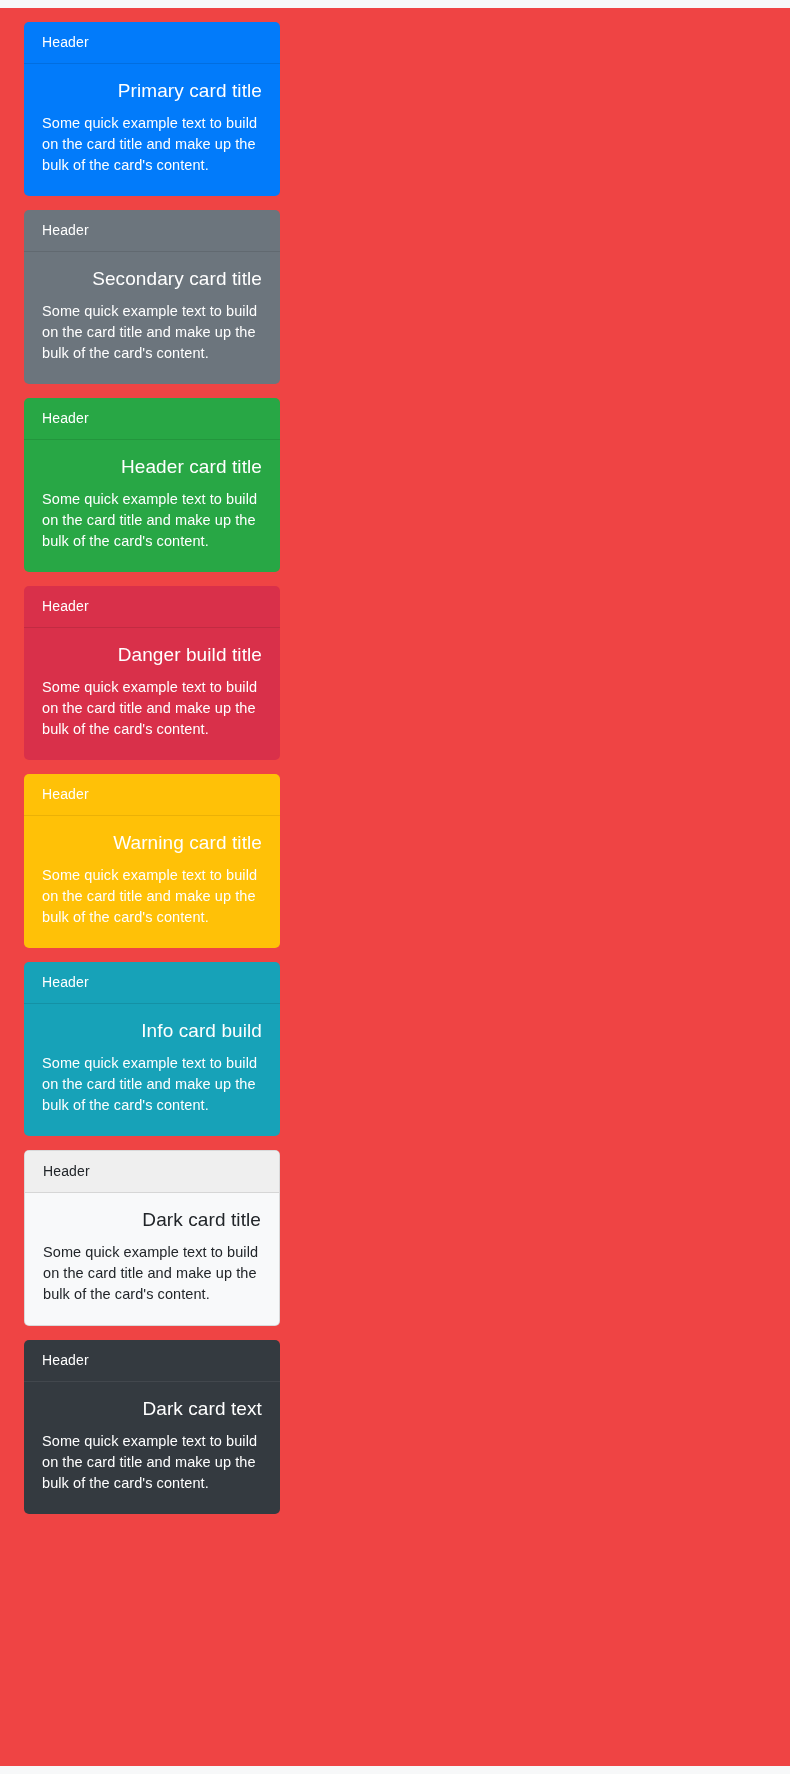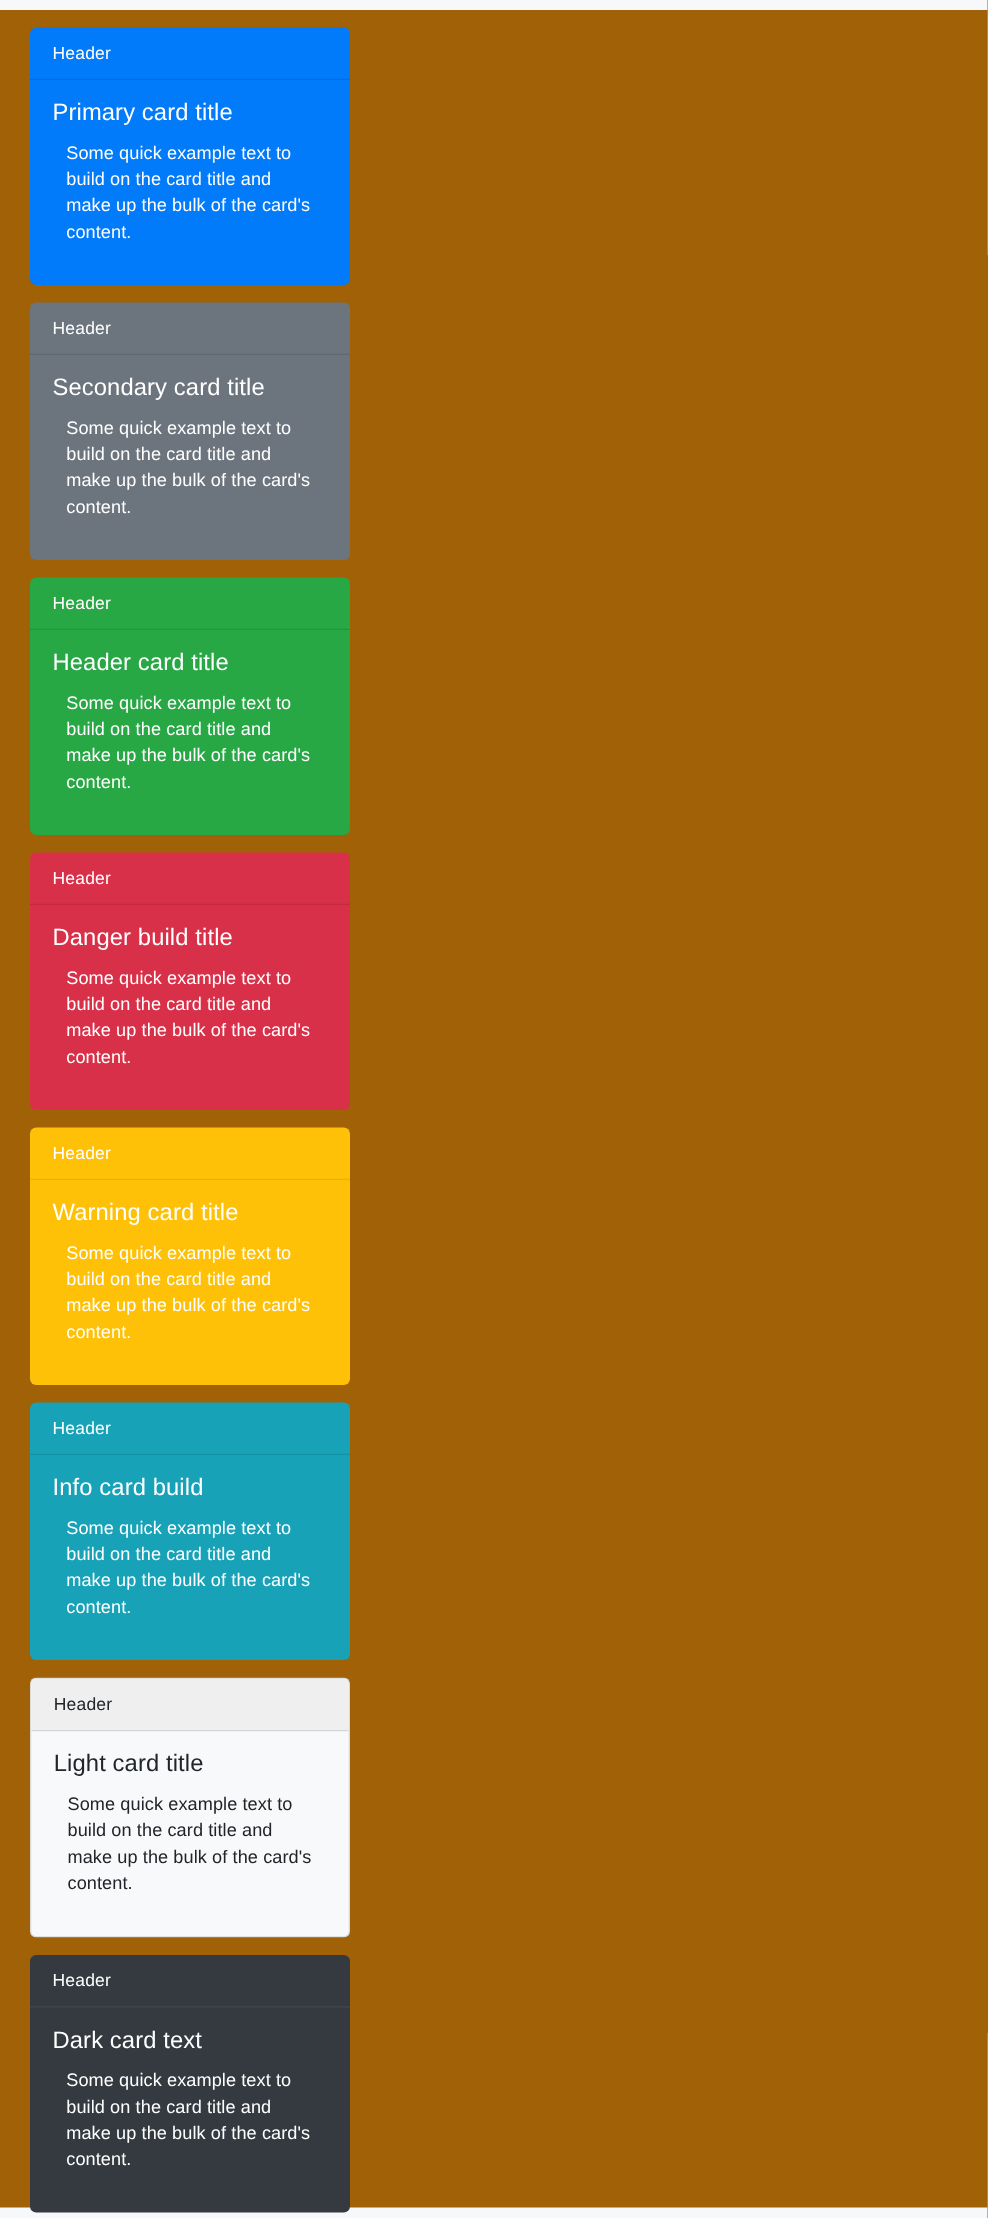--- a/index.html
+++ b/index.html
@@ -14,21 +14,21 @@
     -webkit-font-smoothing: antialiased;
     overflow: hidden;
   }
 
   .page-surface {
     position: absolute;
     left: 0;
     top: 8px;
     width: 790px;
     height: 1758px;
-    background: #a16207;
+    background: #ef4444;
     box-sizing: border-box;
     padding-left: 48px;
   }
 
   .card-stack {
     position: absolute;
     left: 24px;
     top: 14px;
     width: 256px;
   }
@@ -52,26 +52,27 @@
   .card-body {
     padding: 15px 18px 20px 18px;
   }
 
   .card-title {
     font-size: 19px;
     line-height: 23px;
     font-weight: 400;
     margin: 0 0 11px 0;
     letter-spacing: 0.005em;
+    text-align: right;
   }
 
   .card-text {
     font-size: 14.5px;
     line-height: 21px;
-    margin: 11px;
+    margin: 0;
     letter-spacing: 0.005em;
   }
 
   
   .v-primary { background: #027bfa; color: #ffffff; }
   .v-primary .card-header { border-bottom: 1px solid rgba(0,0,0,0.10); }
 
   
   .v-secondary { background: #6c757d; color: #ffffff; }
   .v-secondary .card-header { border-bottom: 1px solid rgba(0,0,0,0.10); }
@@ -157,21 +158,21 @@
       <div class="card-header">Header</div>
       <div class="card-body">
         <h5 class="card-title">Info card build</h5>
         <p class="card-text">Some quick example text to build on the card title and make up the bulk of the card's content.</p>
       </div>
     </div>
 
     <div class="card v-light">
       <div class="card-header">Header</div>
       <div class="card-body">
-        <h5 class="card-title">Light card title</h5>
+        <h5 class="card-title">Dark card title</h5>
         <p class="card-text">Some quick example text to build on the card title and make up the bulk of the card's content.</p>
       </div>
     </div>
 
     <div class="card v-dark">
       <div class="card-header">Header</div>
       <div class="card-body">
         <h5 class="card-title">Dark card text</h5>
         <p class="card-text">Some quick example text to build on the card title and make up the bulk of the card's content.</p>
       </div>

